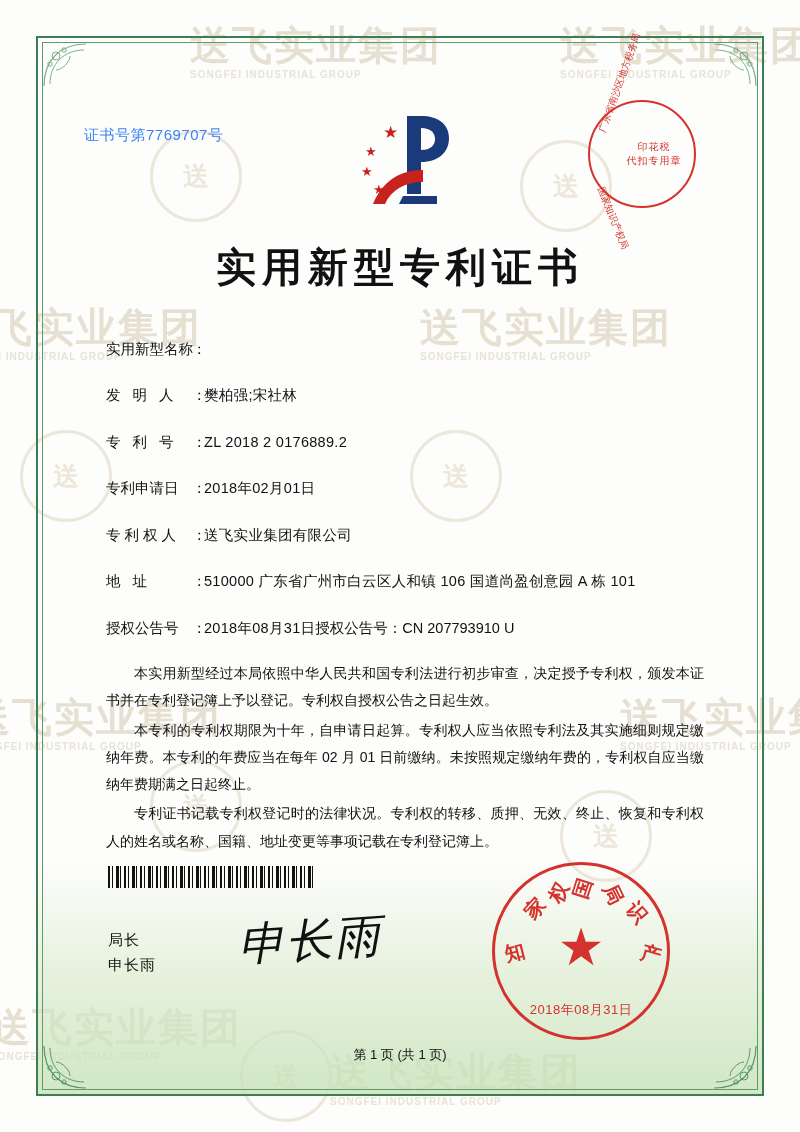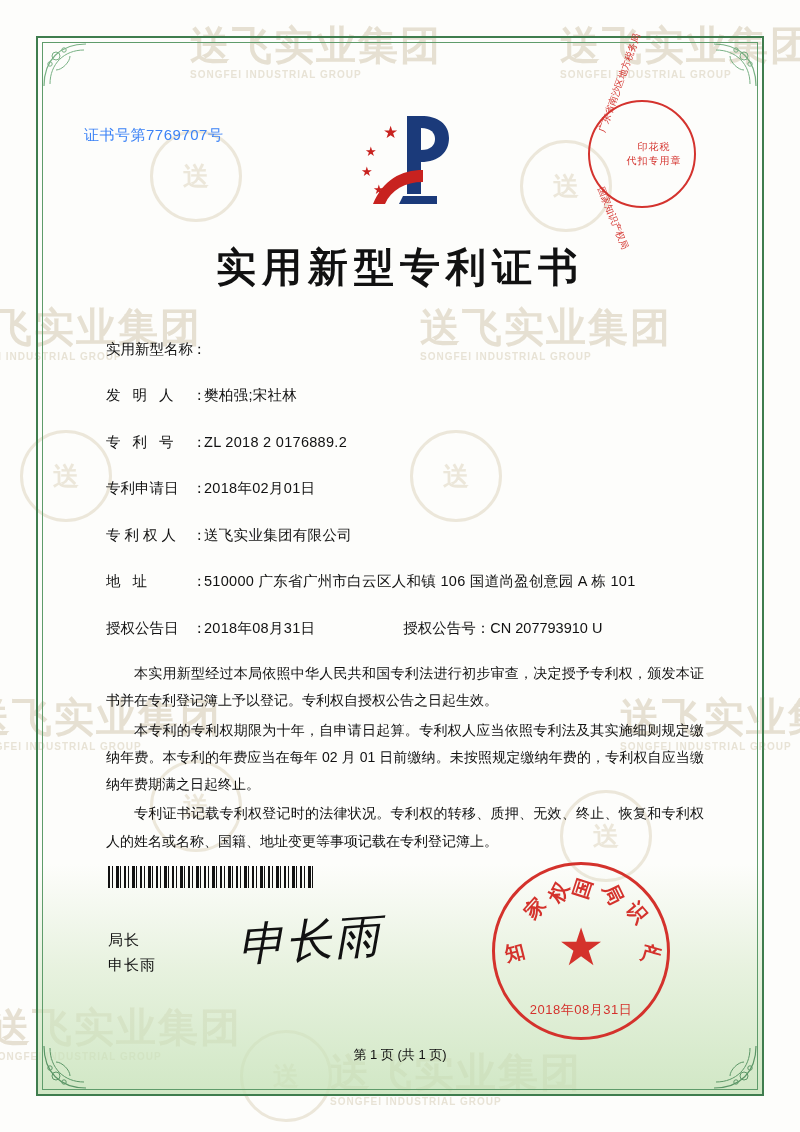--- a/index.html
+++ b/index.html
@@ -193,21 +193,20 @@
   .field-colon {
     width: 12px;
     flex: 0 0 12px;
   }
   .field-value {
     flex: 1;
     letter-spacing: .3px;
   }
   .field-row.two-col .field-value { flex: 0 0 auto; }
   .second-label {
-    margin-left: 88px;
     letter-spacing: 0;
     white-space: nowrap;
   }
   .second-value { }
 
   .paragraphs {
     position: absolute;
     left: 106px;
     right: 96px;
     top: 660px;
@@ -458,21 +457,21 @@
         <div class="field-value">送飞实业集团有限公司</div>
       </div>
 
       <div class="field-row">
         <div class="field-label">地 址</div>
         <div class="field-colon">：</div>
         <div class="field-value">510000 广东省广州市白云区人和镇 106 国道尚盈创意园 A 栋 101</div>
       </div>
 
       <div class="field-row two-col">
-        <div class="field-label tight">授权公告日</div>
+        <div class="field-label tight">授权公告号</div>
         <div class="field-colon">：</div>
         <div class="field-value">2018年08月31日</div>
         <div class="second-label">授权公告号：</div>
         <div class="second-value">CN 207793910 U</div>
       </div>
 
     </div>
 
     <div class="paragraphs">
       <p>本实用新型经过本局依照中华人民共和国专利法进行初步审查，决定授予专利权，颁发本证书并在专利登记簿上予以登记。专利权自授权公告之日起生效。</p>

